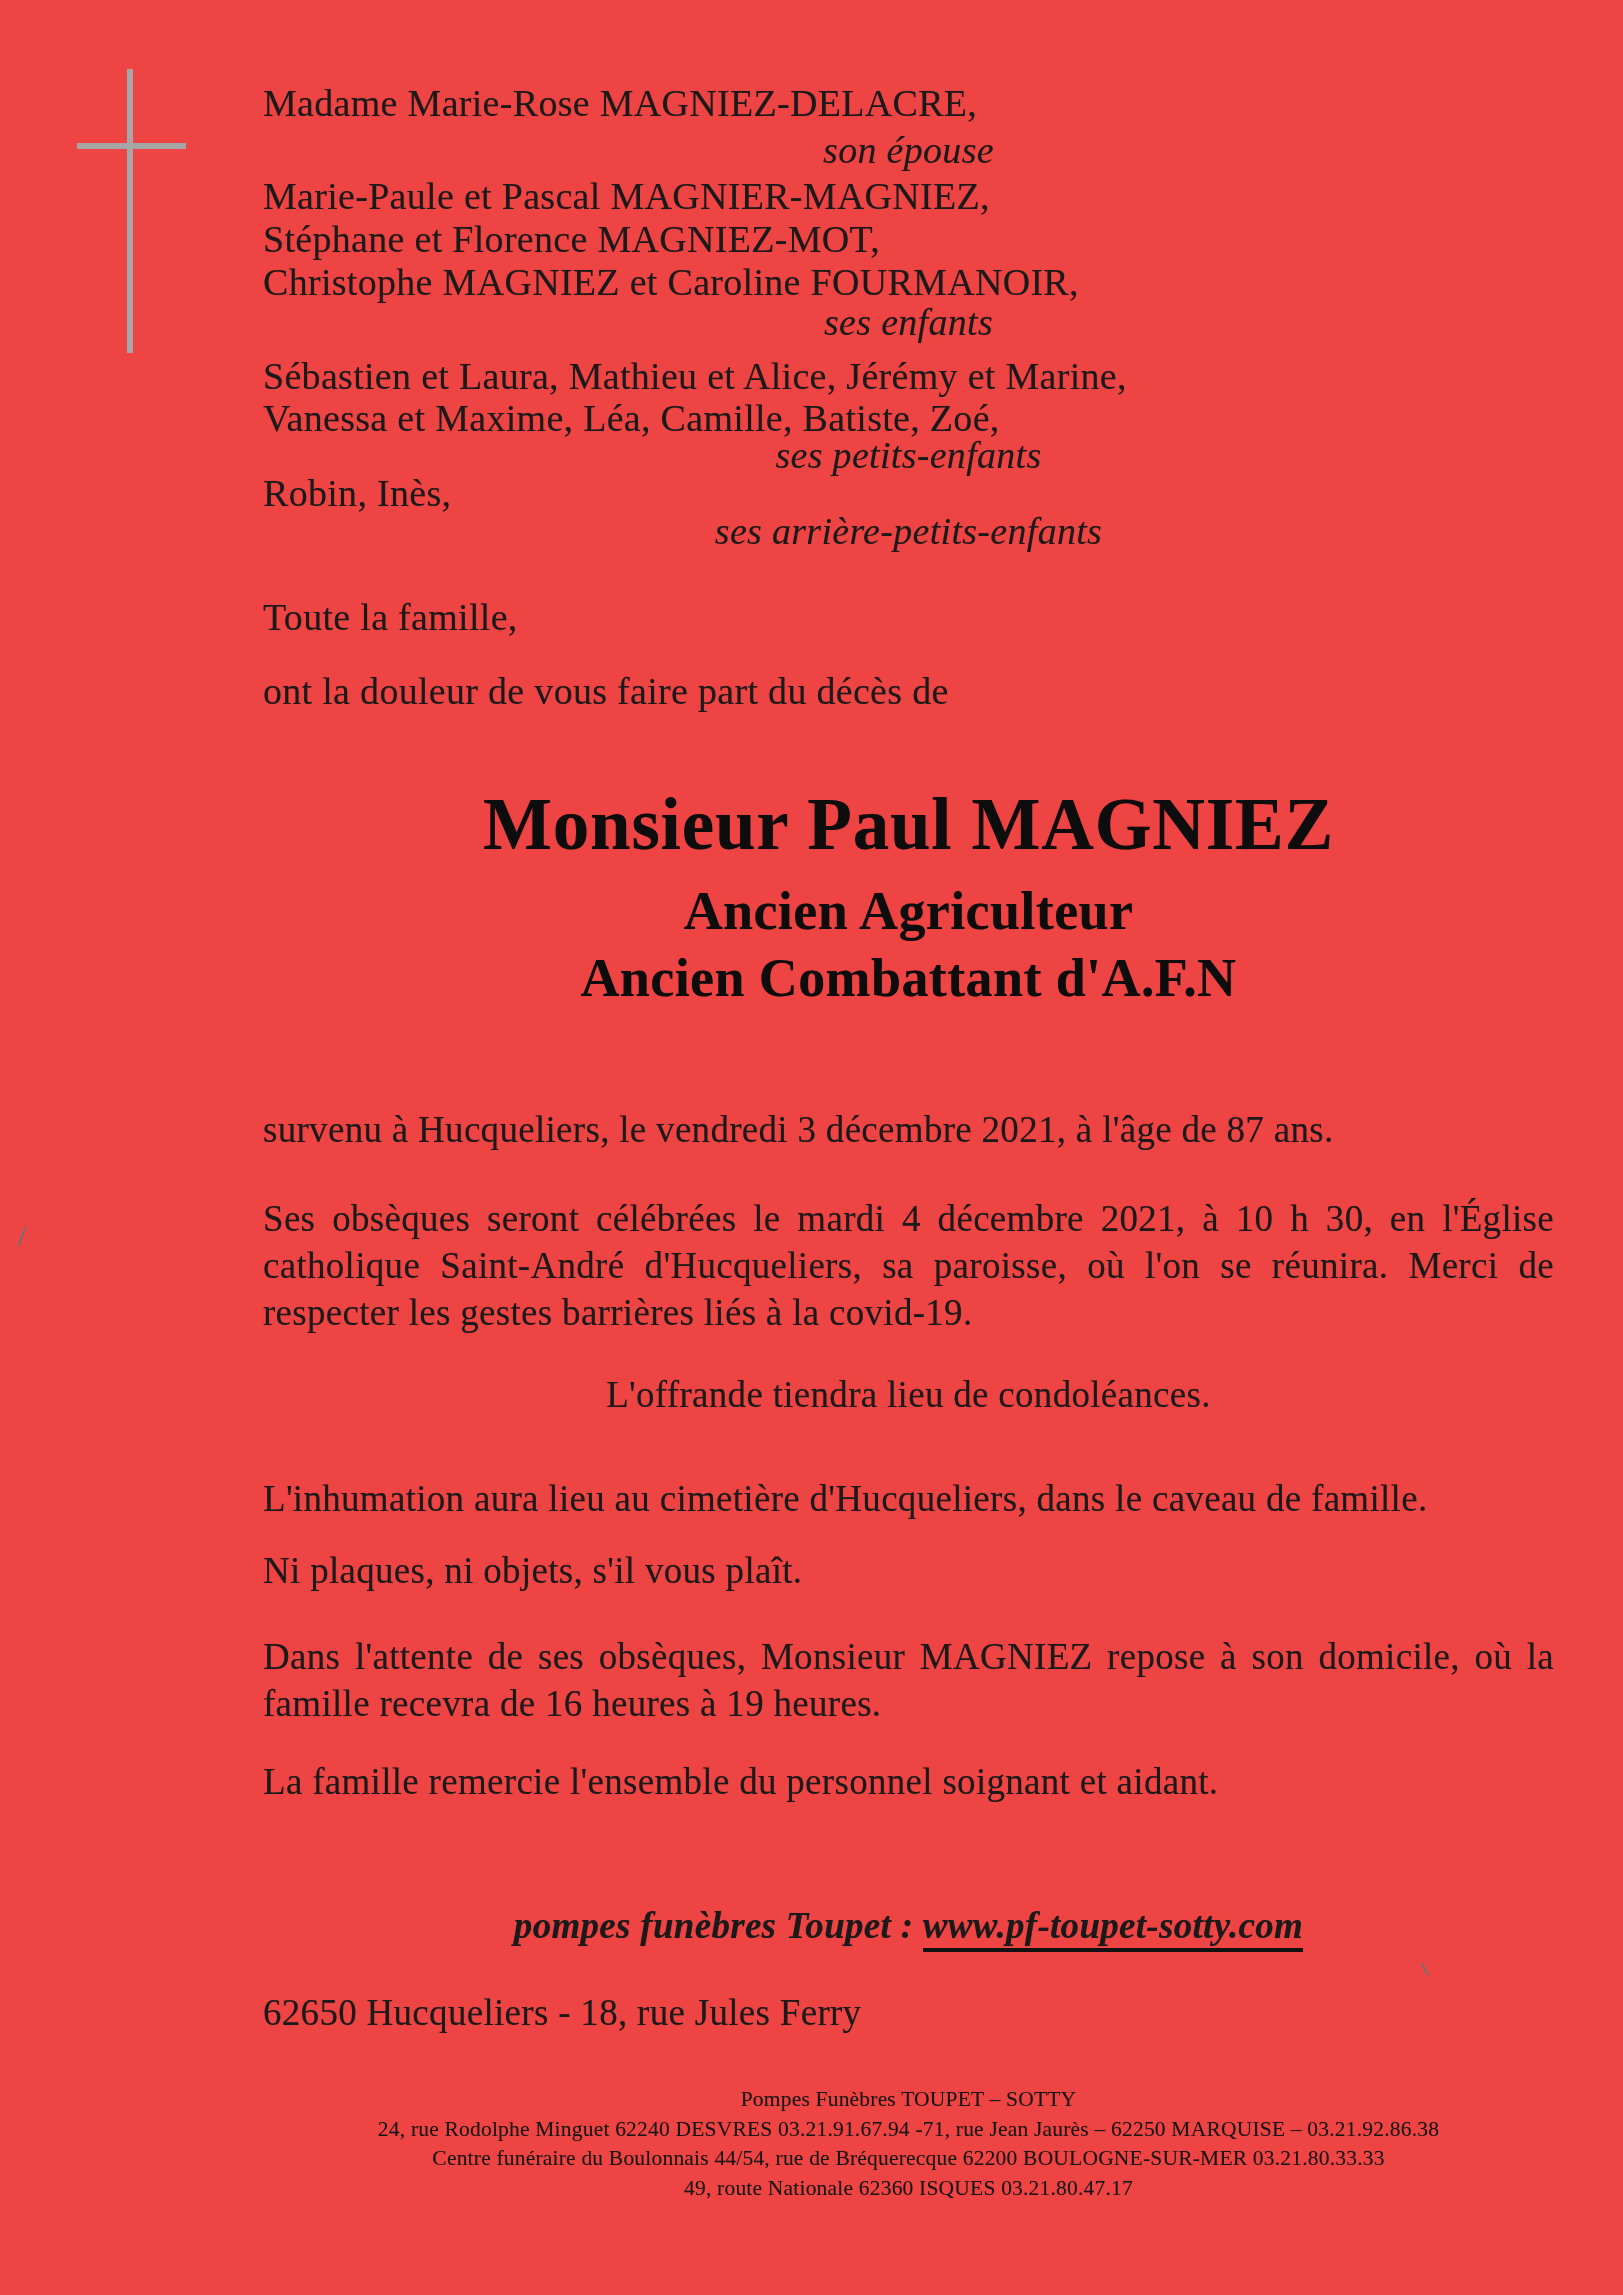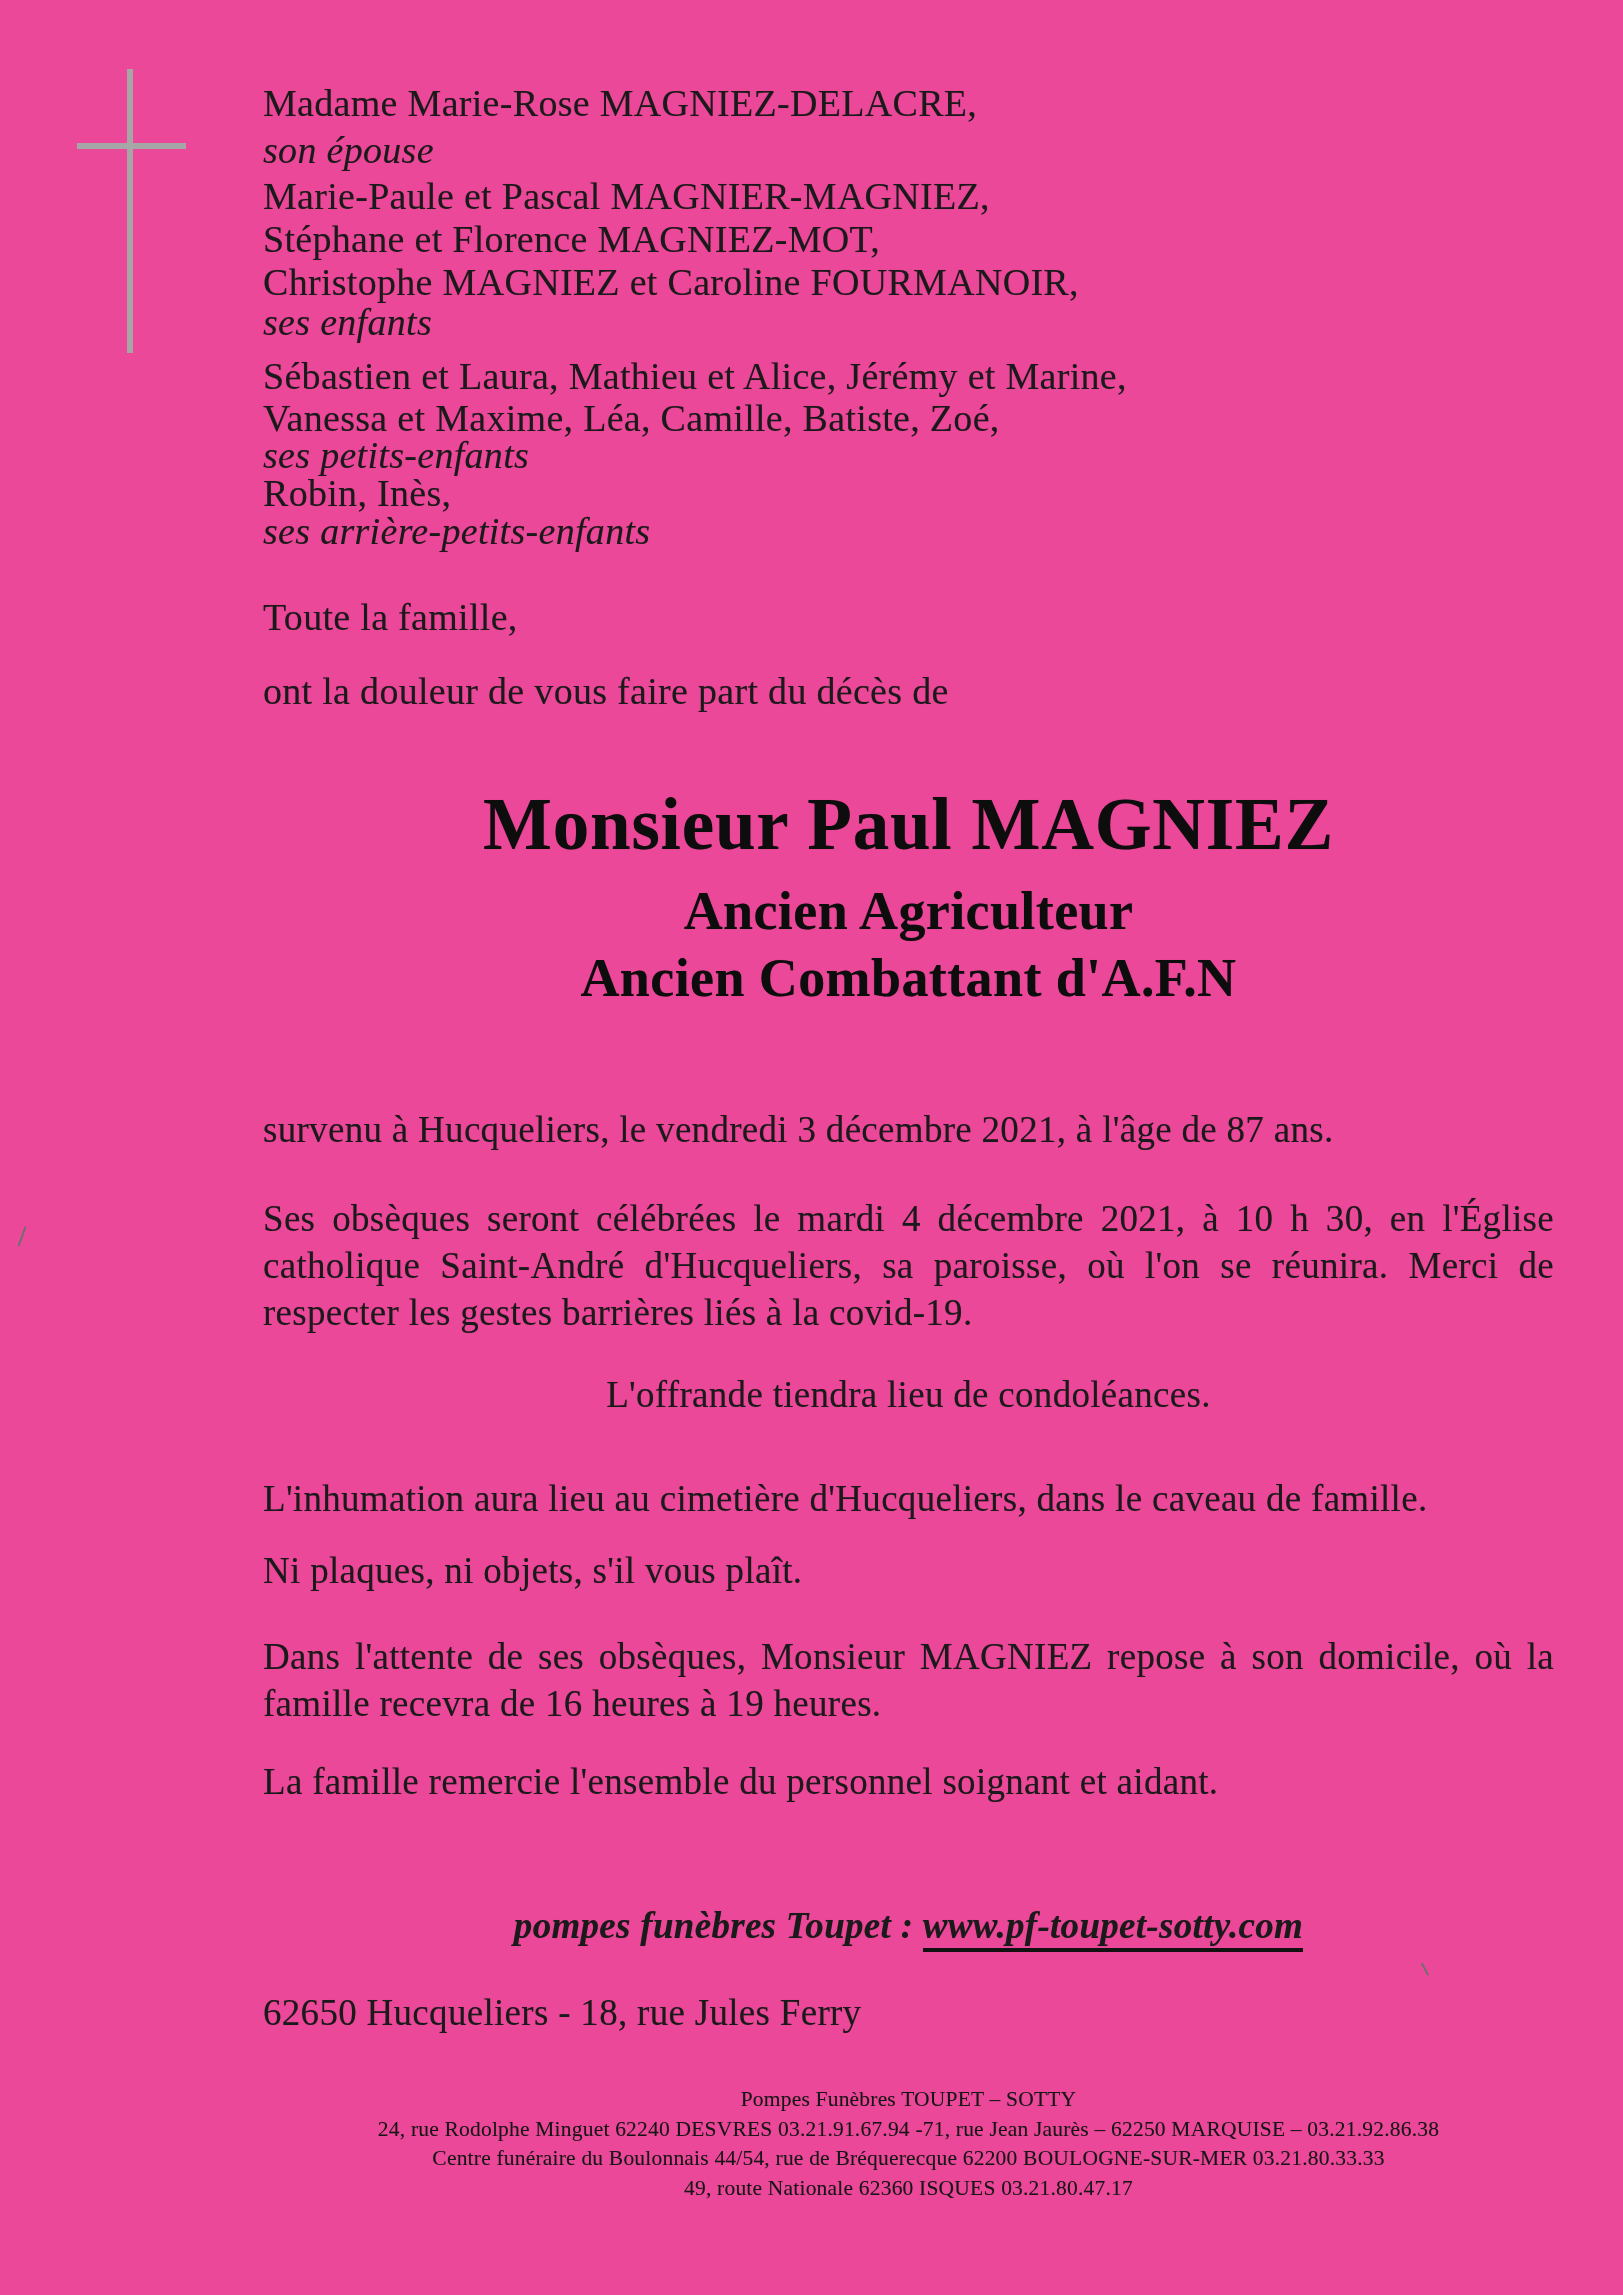--- a/index.html
+++ b/index.html
@@ -1,31 +1,31 @@
 <!DOCTYPE html>
 <html style="font-size:12.8px"><head>
 <meta charset="utf-8">
 <style>
   html,body{margin:0;padding:0;background:#e8e8e8;}
   .page{
     position:relative;
     width:1624px;height:2295px;
-    background:#ec4899;
+    background:#ef4444;
     font-family:"Liberation Serif","DejaVu Serif",serif;
     color:#1a1a1a;
     overflow:hidden;
   }
   .ln{
     position:absolute;left:263px;width:1291px;
     font-size:38px;line-height:1.12;
     letter-spacing:0.3px;
     text-shadow:0 0 0.8px rgba(0,0,0,.30);
     white-space:nowrap;
   }
-  .rel{font-style:italic;text-align:left;white-space:nowrap;}
+  .rel{font-style:italic;text-align:center;white-space:nowrap;}
   .title{
     position:absolute;left:263px;width:1291px;text-align:center;
     font-weight:bold;color:#0d0d0d;
     text-shadow:0 0 0.8px rgba(0,0,0,.35);
     white-space:nowrap;
   }
   .t-main{font-size:73px;line-height:1.1;letter-spacing:0.8px;}
   .t-sub{font-size:54px;line-height:1.1;letter-spacing:0.4px;}
   .para{
     position:absolute;left:263px;width:1291px;

